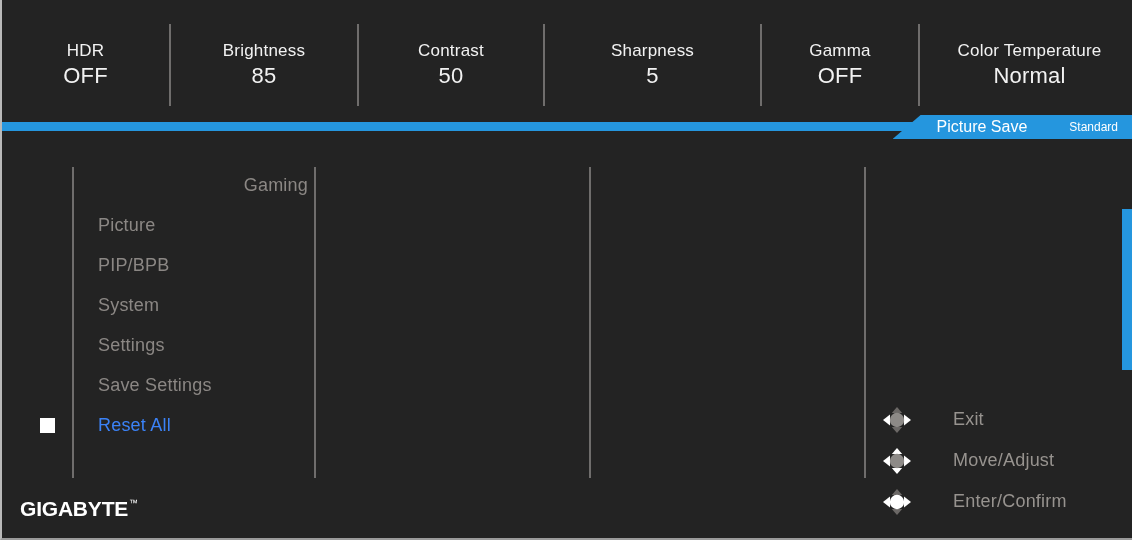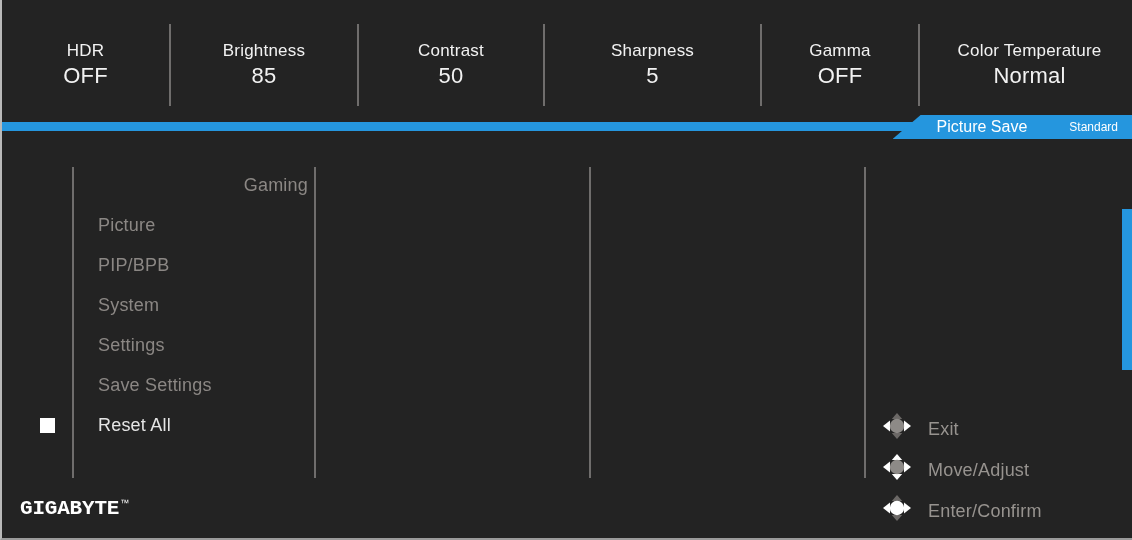--- a/index.html
+++ b/index.html
@@ -87,21 +87,21 @@
     position:absolute; left:96px; top:34px;
     width:210px;
   }
   .menu-item {
     height:40px;
     display:flex; align-items:center;
     color:#8b8784;
     font-size:18px;
     letter-spacing:.2px;
   }
-  .menu-item.selected { color:#e5e5e5; }
+  .menu-item.selected { color:#3b82f6; }
   .menu-marker {
     position:absolute; left:-58px;
     width:15px; height:15px;
     background:#ffffff;
   }
 
   
   #scroll-track {
     position:absolute; right:0; top:0;
     width:12px; height:409px;
@@ -112,42 +112,42 @@
     width:12px; height:161px;
     background:#2596de;
   }
 
   
   #legend {
     position:absolute; left:878px; top:268px;
   }
   .legend-row {
     height:41px;
-    display:flex; align-items:flex-end;
+    display:flex; align-items:center;gap:25px;
   }
   .legend-row .lg-label {
     margin-left:14px;
     color:#97938f;
     font-size:18px;
     letter-spacing:.2px;
     white-space:nowrap;
   }
   .nav-icon { width:34px; height:28px; display:block; }
 
   
   #brand {
     position:absolute; left:18px; top:497px;
     display:flex; align-items:flex-start;
     color:#ffffff;
   }
   #brand .bd-word {
     font-size:21px;
     font-weight:bold;
     letter-spacing:-0.2px;
-    font-family:Liberation Mono, monospace;
+    font-family:Liberation Sans, sans-serif;
   }
   #brand .bd-tm {
     font-size:9px;
     margin-top:1px;
     margin-left:1px;
   }
 </style>
 </head>
 <body>
 

